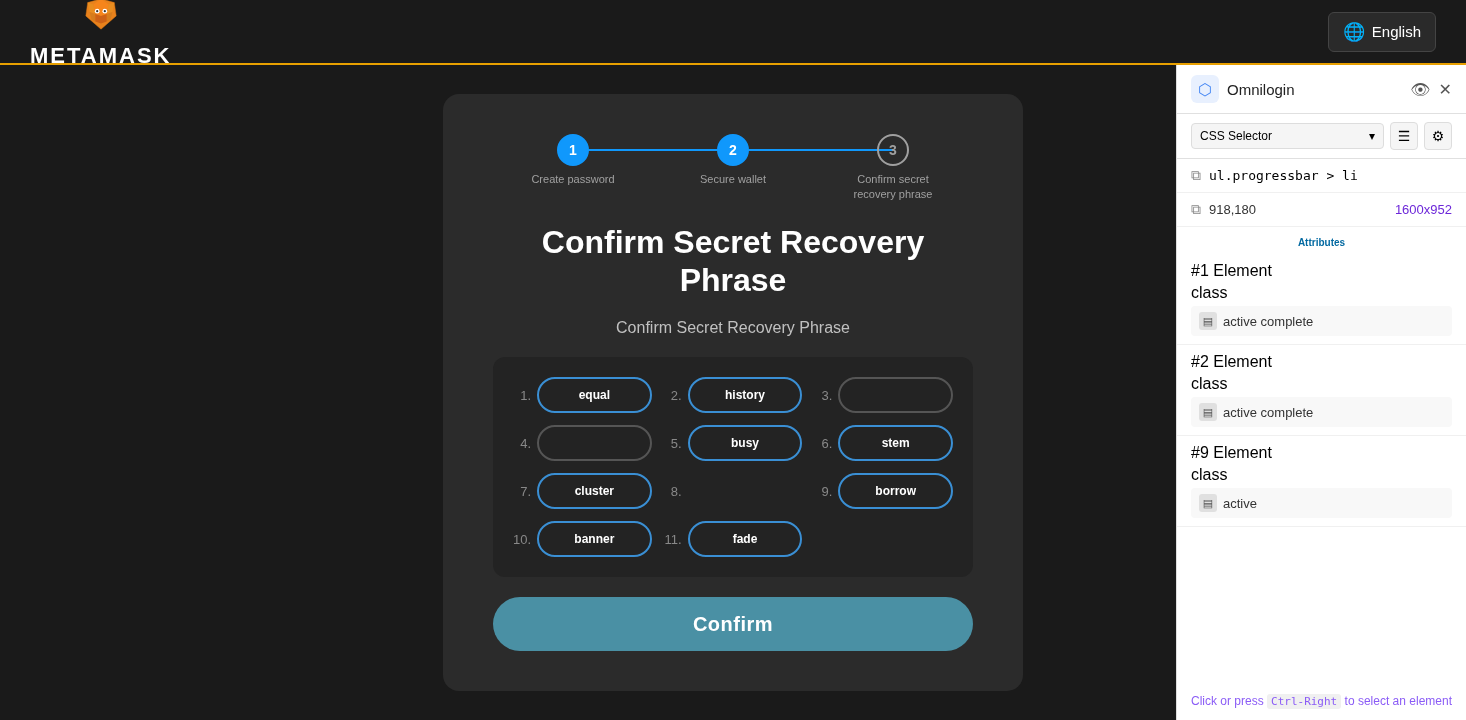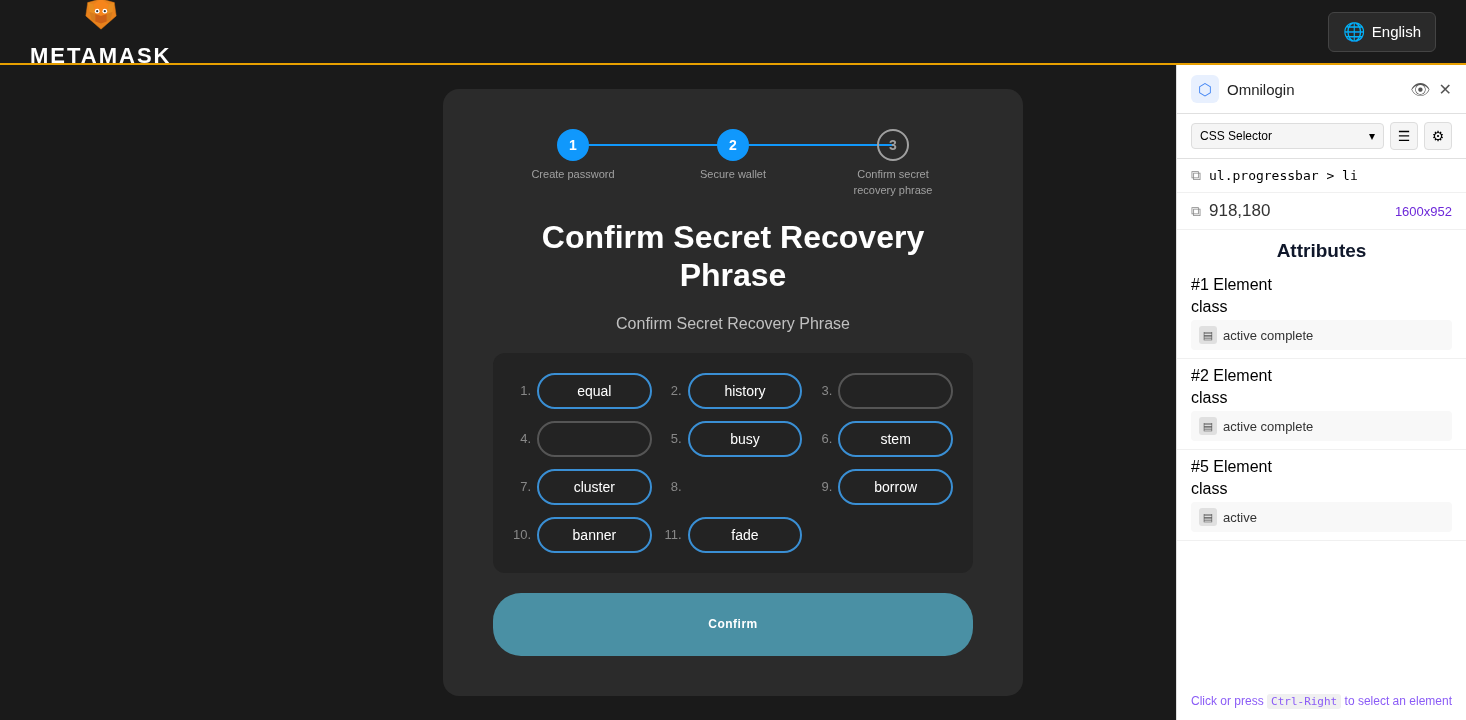--- a/index.html
+++ b/index.html
@@ -173,43 +173,43 @@
       min-width: 18px;
       text-align: right;
     }
     .word-box {
       flex: 1;
       border-radius: 20px;
       height: 36px;
       display: flex;
       align-items: center;
       justify-content: center;
-      font-size: 14px;
-      font-weight: 400;
+      font-size: 12px;
+      font-weight: 700;
     }
     .word-box.filled {
       background: transparent;
       border: 2px solid #3a8fd4;
       color: #fff;
     }
     .word-box.empty {
       background: transparent;
       border: 2px solid #555;
       color: transparent;
     }
 
     
     .confirm-btn {
       width: 100%;
-      height: 63px;
+      height: 54px;
       border-radius: 28px;
       background: #4a90a4;
       border: none;
       color: #fff;
-      font-size: 12px;
+      font-size: 20px;
       font-weight: 600;
       cursor: pointer;
       letter-spacing: 0.5px;
     }
 
     
     .omnilogin-panel {
       position: absolute;
       right: 0;
       top: 0;
@@ -305,32 +305,32 @@
       font-family: monospace;
     }
     .coords-row {
       display: flex;
       align-items: center;
       padding: 8px 14px;
       border-bottom: 1px solid #f0f0f0;
       gap: 8px;
     }
     .coords-left {
-      font-size: 17px;
+      font-size: 13px;
       color: #333;
       flex: 1;
     }
     .coords-right {
       font-size: 13px;
       color: #6d28d9;
     }
     .attributes-header {
       padding: 10px 14px 6px;
-      font-size: 19px;
-      color: #0f172a;
+      font-size: 10px;
+      color: #0369a1;
       font-weight: 600;
       text-align: center;
     }
     .element-block {
       padding: 8px 14px;
       border-bottom: 1px solid #f0f0f0;
     }
     .element-label {
       font-size: 16px;
       color: #000000;
@@ -536,21 +536,21 @@
     <div class="element-block">
       <div class="element-label">#2 Element</div>
       <div class="element-label">class</div>
       <div class="element-class-row">
         <div class="element-class-icon">▤</div>
         <span class="element-class-value">active complete</span>
       </div>
     </div>
 
     <div class="element-block">
-      <div class="element-label">#5 Element</div>
+      <div class="element-label">#9 Element</div>
       <div class="element-label">class</div>
       <div class="element-class-row">
         <div class="element-class-icon">▤</div>
         <span class="element-class-value">active</span>
       </div>
     </div>
 
     <div class="omnilogin-footer">
       <span>Click or press </span>
       <code>Ctrl-Right</code>

